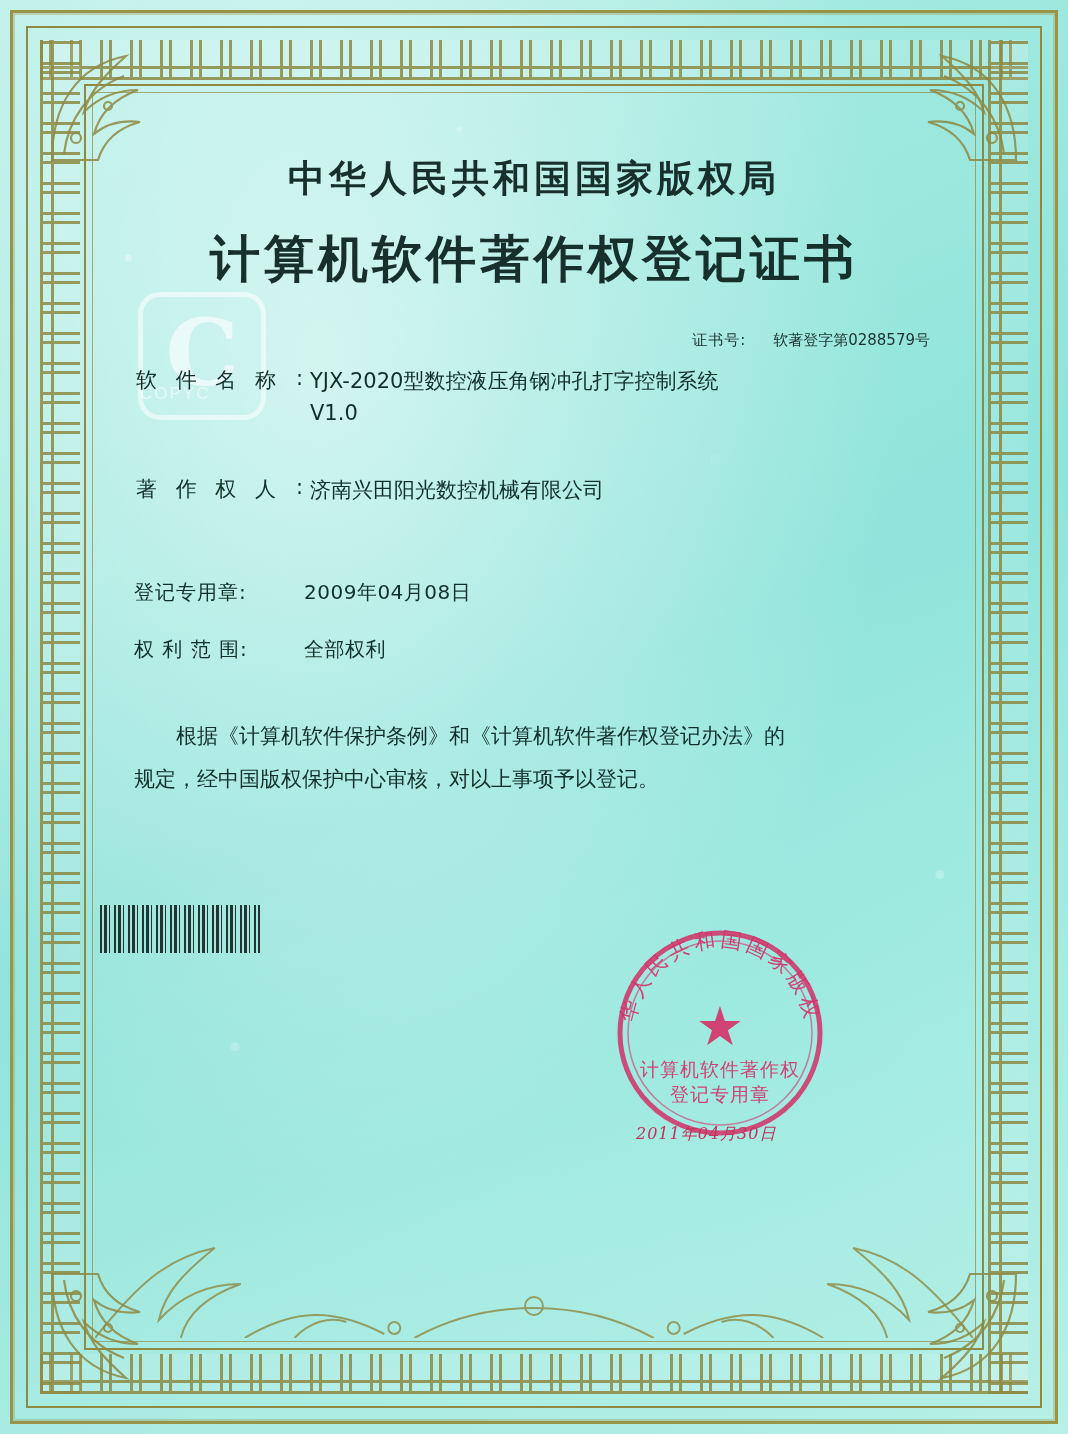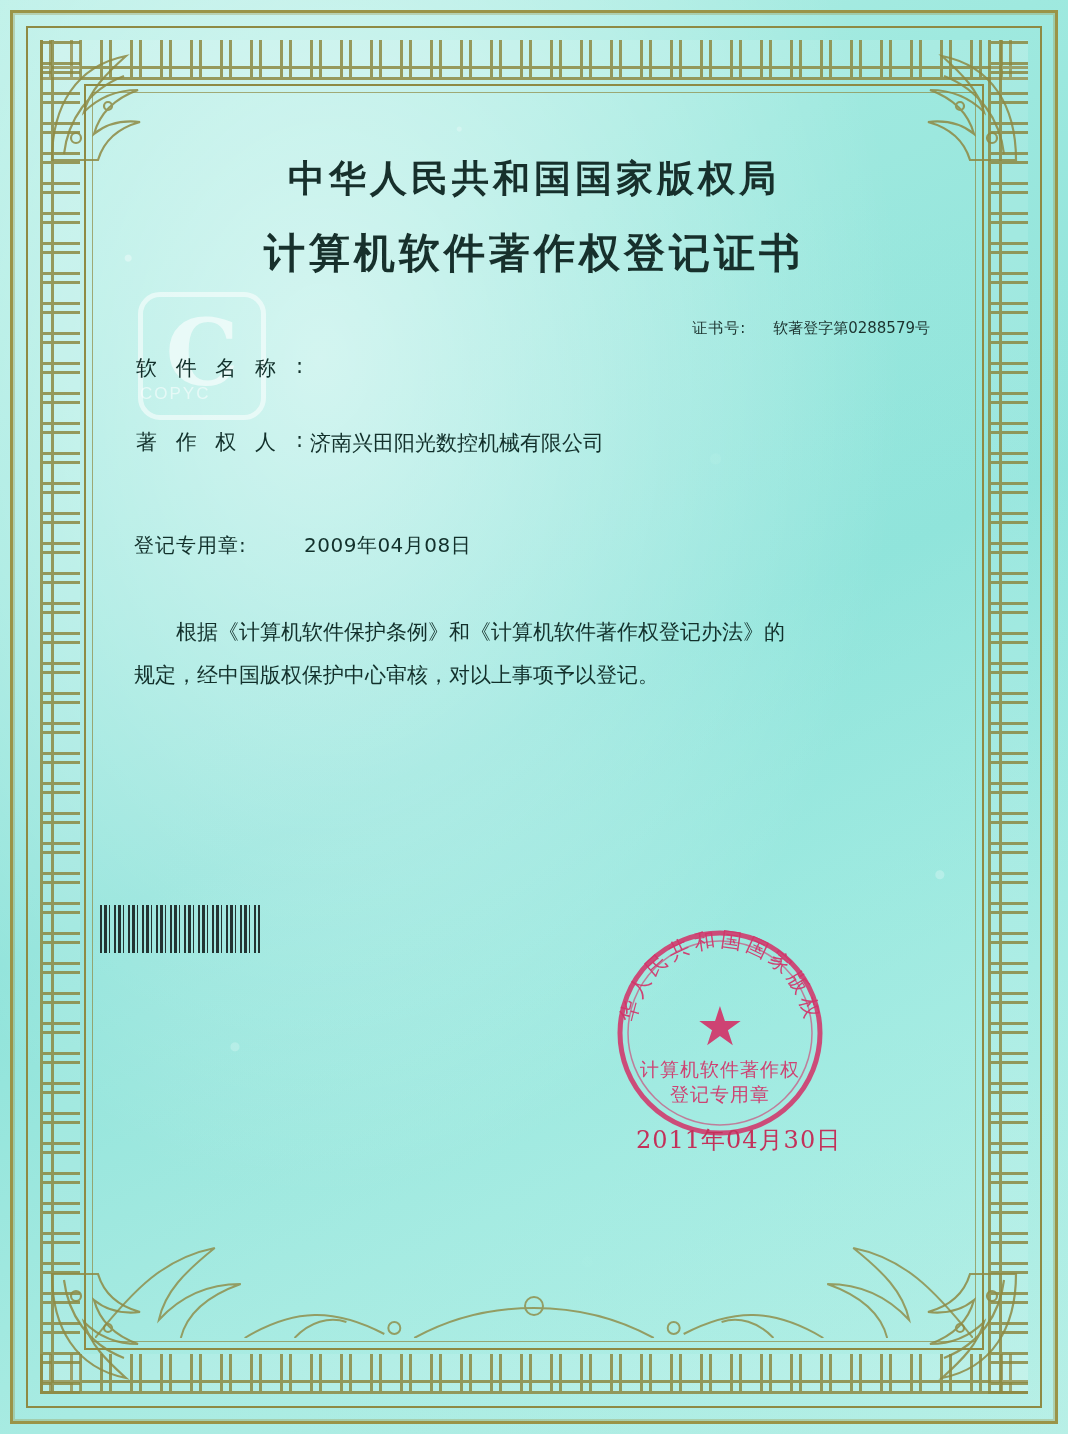--- a/index.html
+++ b/index.html
@@ -161,21 +161,21 @@
     font-weight: bold;
     font-size: 37px;
     letter-spacing: 4px;
     color: #17302c;
     margin-top: 54px;
   }
   .title-sub {
     text-align: center;
     font-family: "DejaVu Serif", serif;
     font-weight: bold;
-    font-size: 41px;
+    font-size: 50px;
     letter-spacing: 4px;
     color: #17302c;
     margin-top: 22px;
   }
   .cert-no-row {
     margin-top: 38px;
     text-align: right;
     padding-right: 38px;
     font-size: 15px;
     color: #1c332f;
@@ -256,24 +256,25 @@
     top: 923px;
     width: 220px;
     height: 220px;
   }
   .seal svg { width: 100%; height: 100%; display: block; }
 
   .seal-date {
     position: absolute;
     left: 636px;
     top: 1124px;
-    font-size: 24px;
+    font-size: 16px;
     color: #c3315a;
     font-family: "DejaVu Serif", serif;
     letter-spacing: 1px;
+    font-style: italic;
   }
 </style>
 </head>
 <body>
 
 <div class="page">
   <div class="texture"></div>
 
   <div class="border-outer"></div>
   <div class="border-mid"></div>
@@ -353,37 +354,45 @@
     <div class="title-sub">计算机软件著作权登记证书</div>
 
     <div class="cert-no-row">
       <span class="cert-no-label">证书号:</span>
       <span class="cert-no-value">软著登字第0288579号</span>
     </div>
 
     <div class="field">
       <span class="lbl">软 件 名 称</span>
       <span class="colon">:</span>
+      <span class="val">
+        <span>YJX-2020型数控液压角钢冲孔打字控制系统</span>
+        <span class="line2">V1.0</span>
+      </span>
     </div>
 
     <div class="field field-gap-big">
       <span class="lbl">著 作 权 人</span>
       <span class="colon">:</span>
       <span class="val">济南兴田阳光数控机械有限公司</span>
     </div>
 
     <div style="height:42px"></div>
 
 
     <div class="field-dates">
       <span class="lbl">登记专用章:</span>
       <span class="val">2009年04月08日</span>
     </div>
 
 
+    <div class="field-dates">
+      <span class="lbl">权 利 范 围:</span>
+      <span class="val">全部权利</span>
+    </div>
 
 
     <div class="paragraph">
       <span class="indent"></span><span>根据《计算机软件保护条例》和《计算机软件著作权登记办法》的</span><br>
       <span>规定，经中国版权保护中心审核，对以上事项予以登记。</span>
     </div>
 
   </div>
 
   <div class="barcode"></div>

